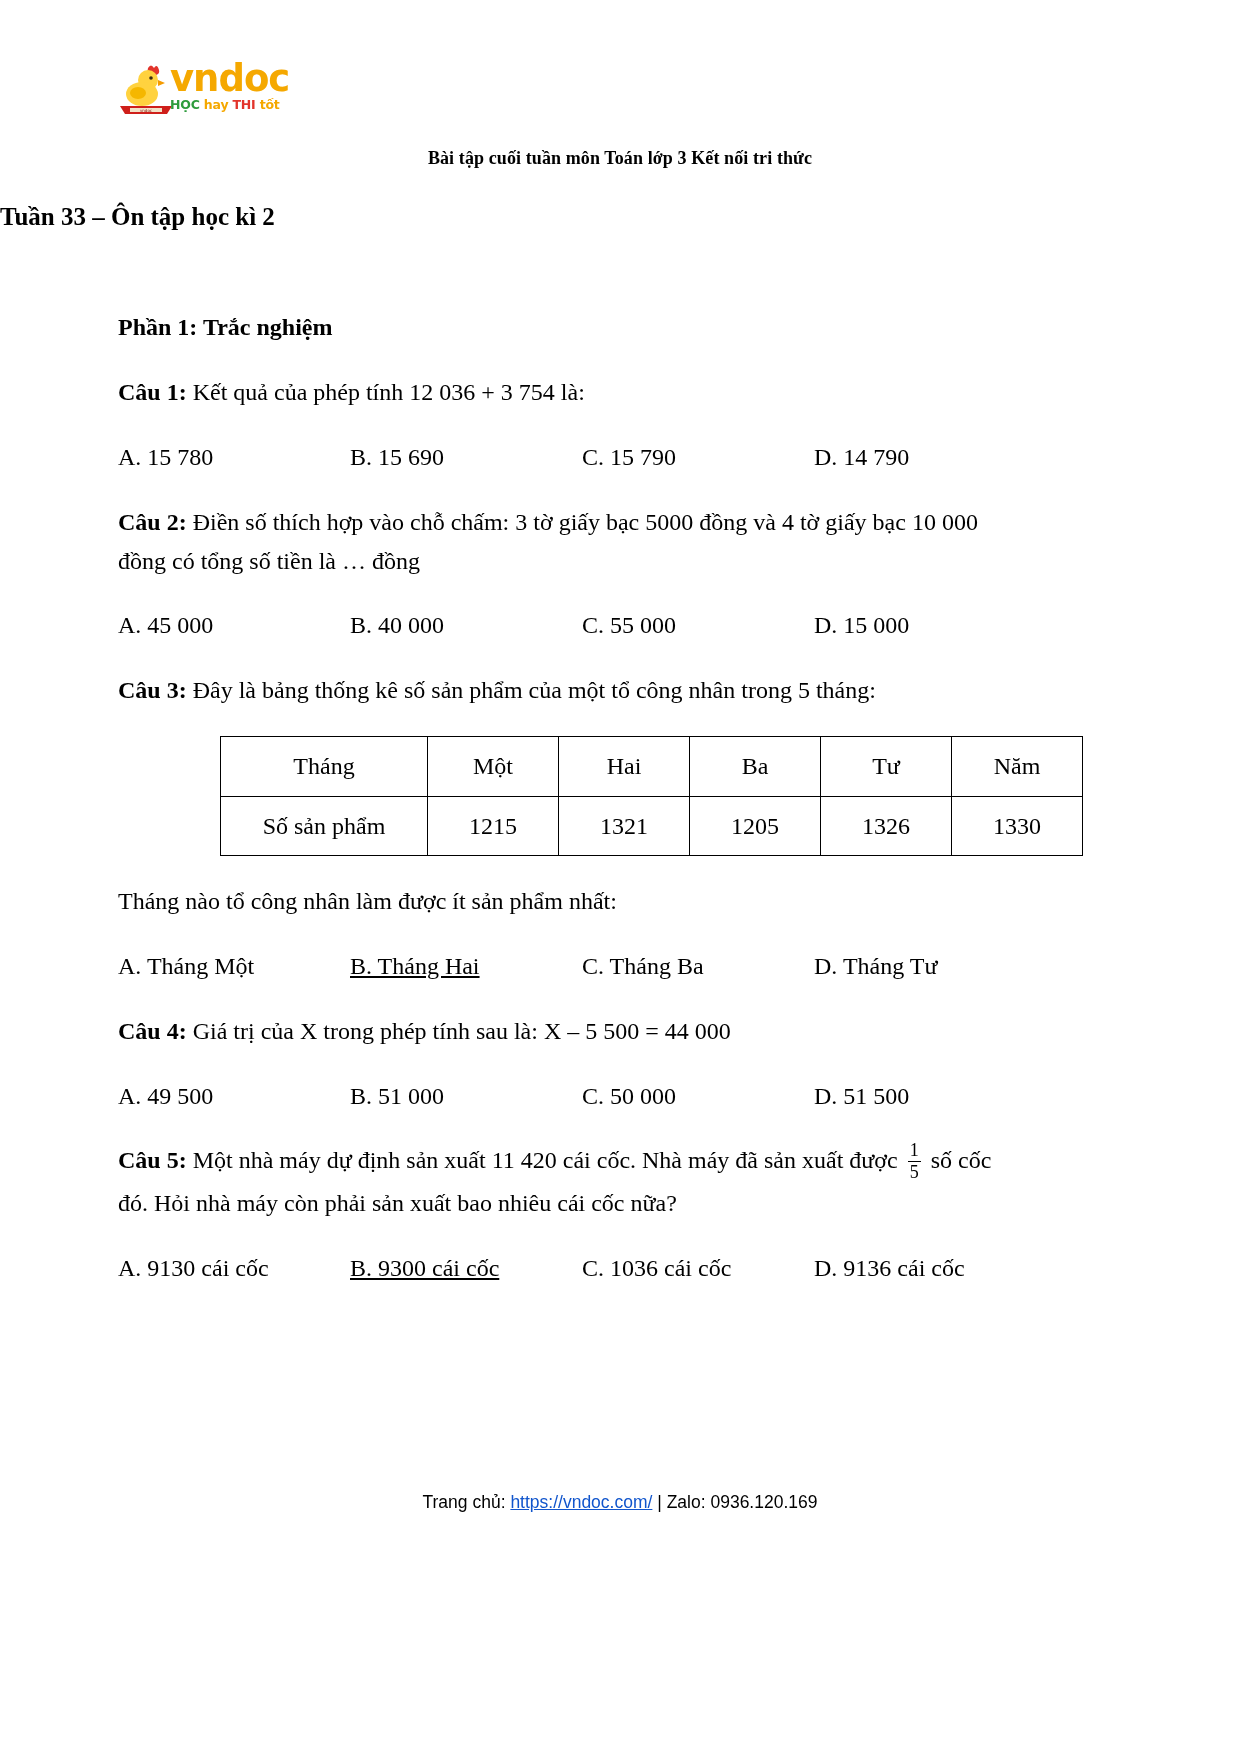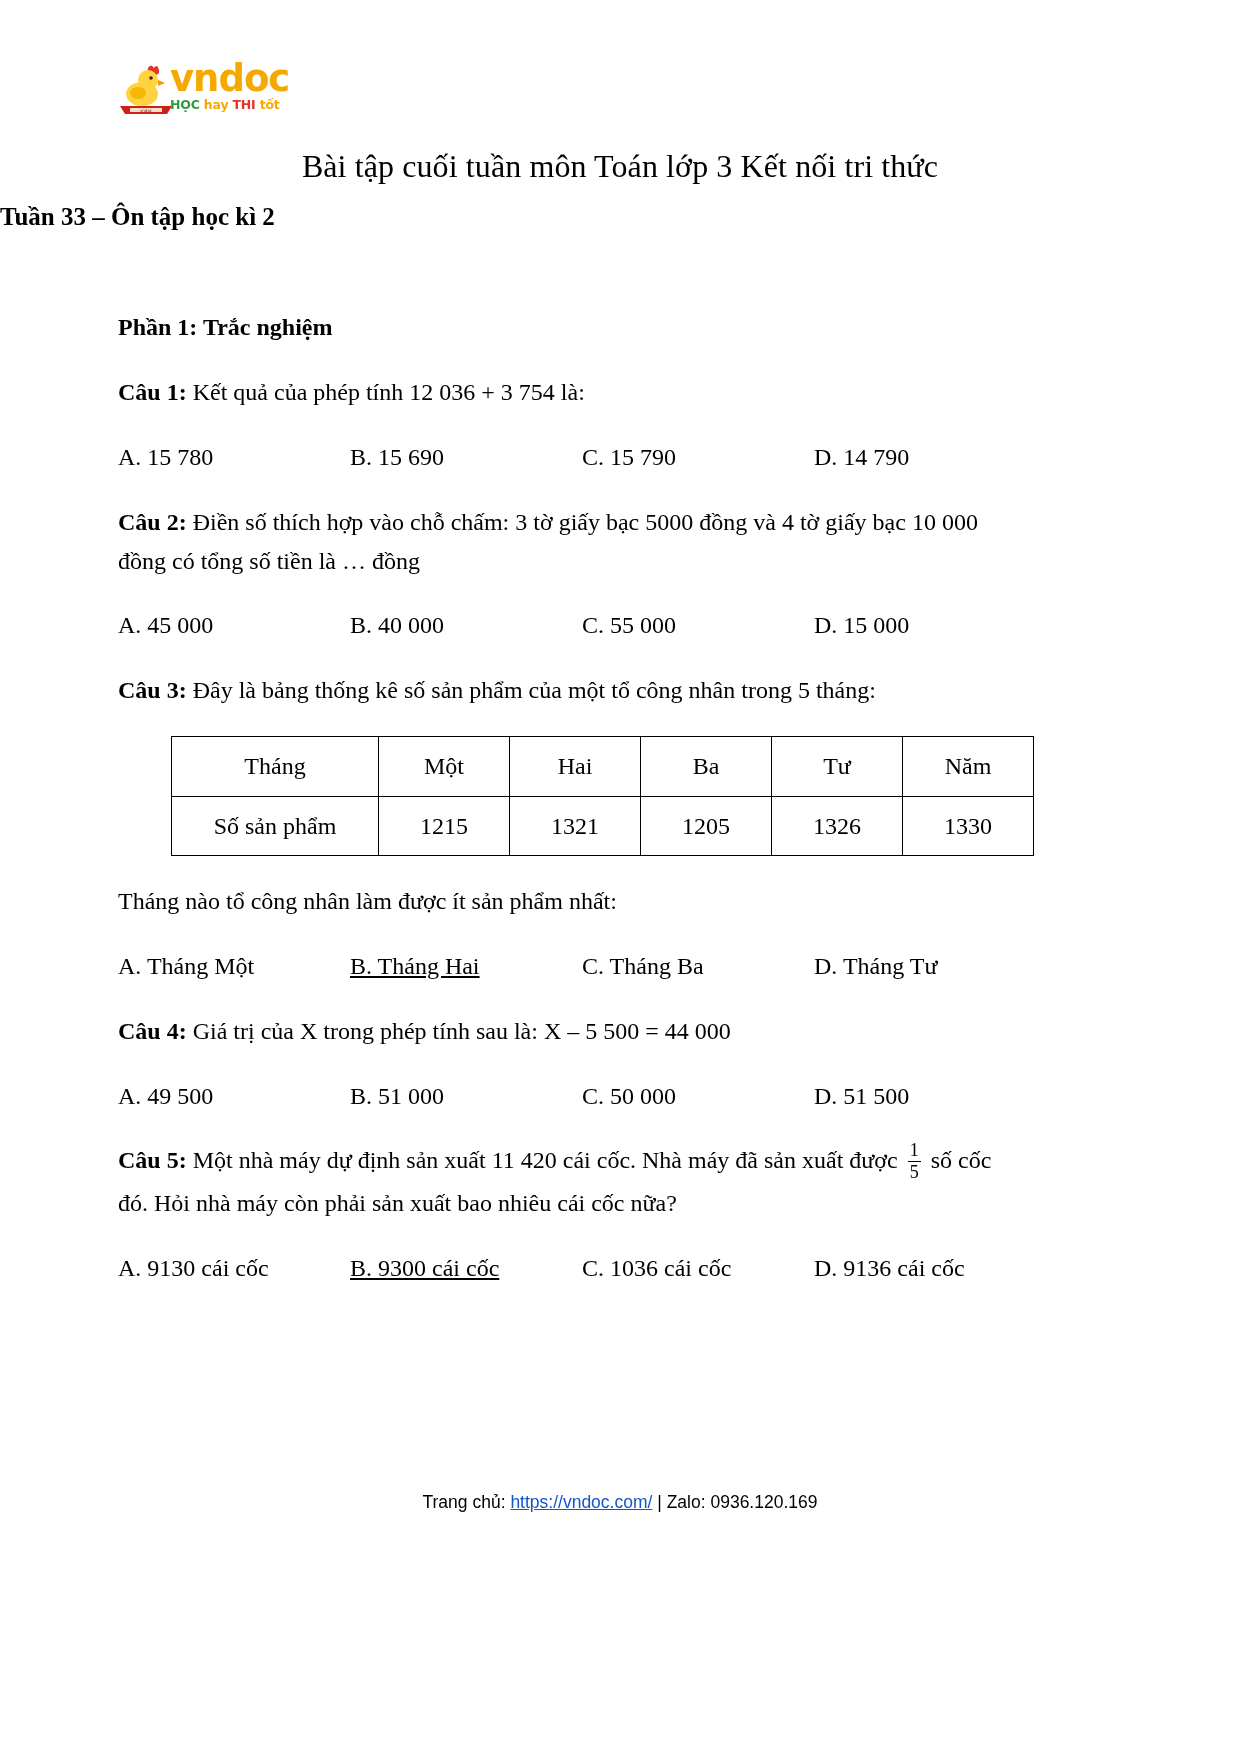--- a/index.html
+++ b/index.html
@@ -60,22 +60,22 @@
   .tag-thi { color: #E2342B; }
   .tag-tot { color: #F5A800; }
 
   
   .doc-title {
     position: absolute;
     left: 0;
     top: 148px;
     width: 1240px;
     text-align: center;
-    font-weight: normal;
-    font-size: 32px;
+    font-weight: bold;
+    font-size: 18px;
     letter-spacing: 0.1px;
   }
   .doc-subtitle {
     position: absolute;
     left: 0;
     top: 203px;
     width: 1012px;
     font-weight: bold;
     font-size: 25px;
   }
@@ -118,21 +118,21 @@
   .opts.numeric .opt-b { width: 232px; }
   .opts.numeric .opt-c { width: 232px; }
 
   .opts.wide .opt-a { width: 232px; }
   .opts.wide .opt-b { width: 232px; text-decoration: underline; }
   .opts.wide .opt-c { width: 232px; }
 
   
   .stat-table {
     border-collapse: collapse;
-    margin: 22px 0 26px 53px;
+    margin: 22px 0 26px 102px;
     font-size: 24px;
   }
   .stat-table td {
     border: 1.4px solid #000000;
     text-align: center;
     padding: 16px 10px;
     font-size: 24px;
     line-height: 1.1;
   }
   .stat-table .col-label { width: 186px; }

